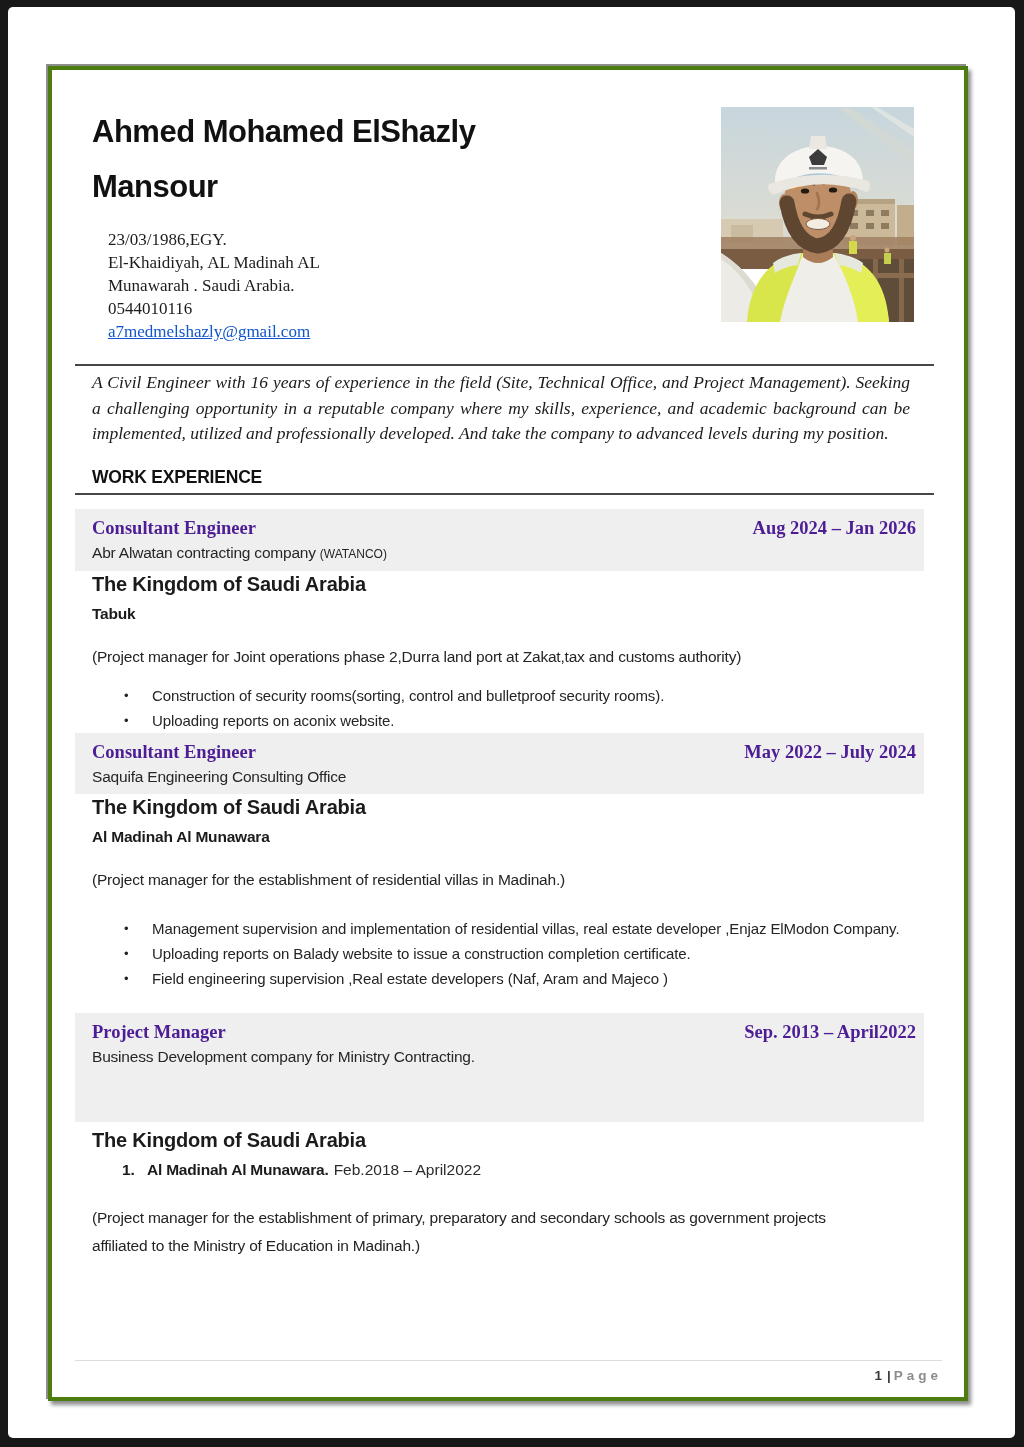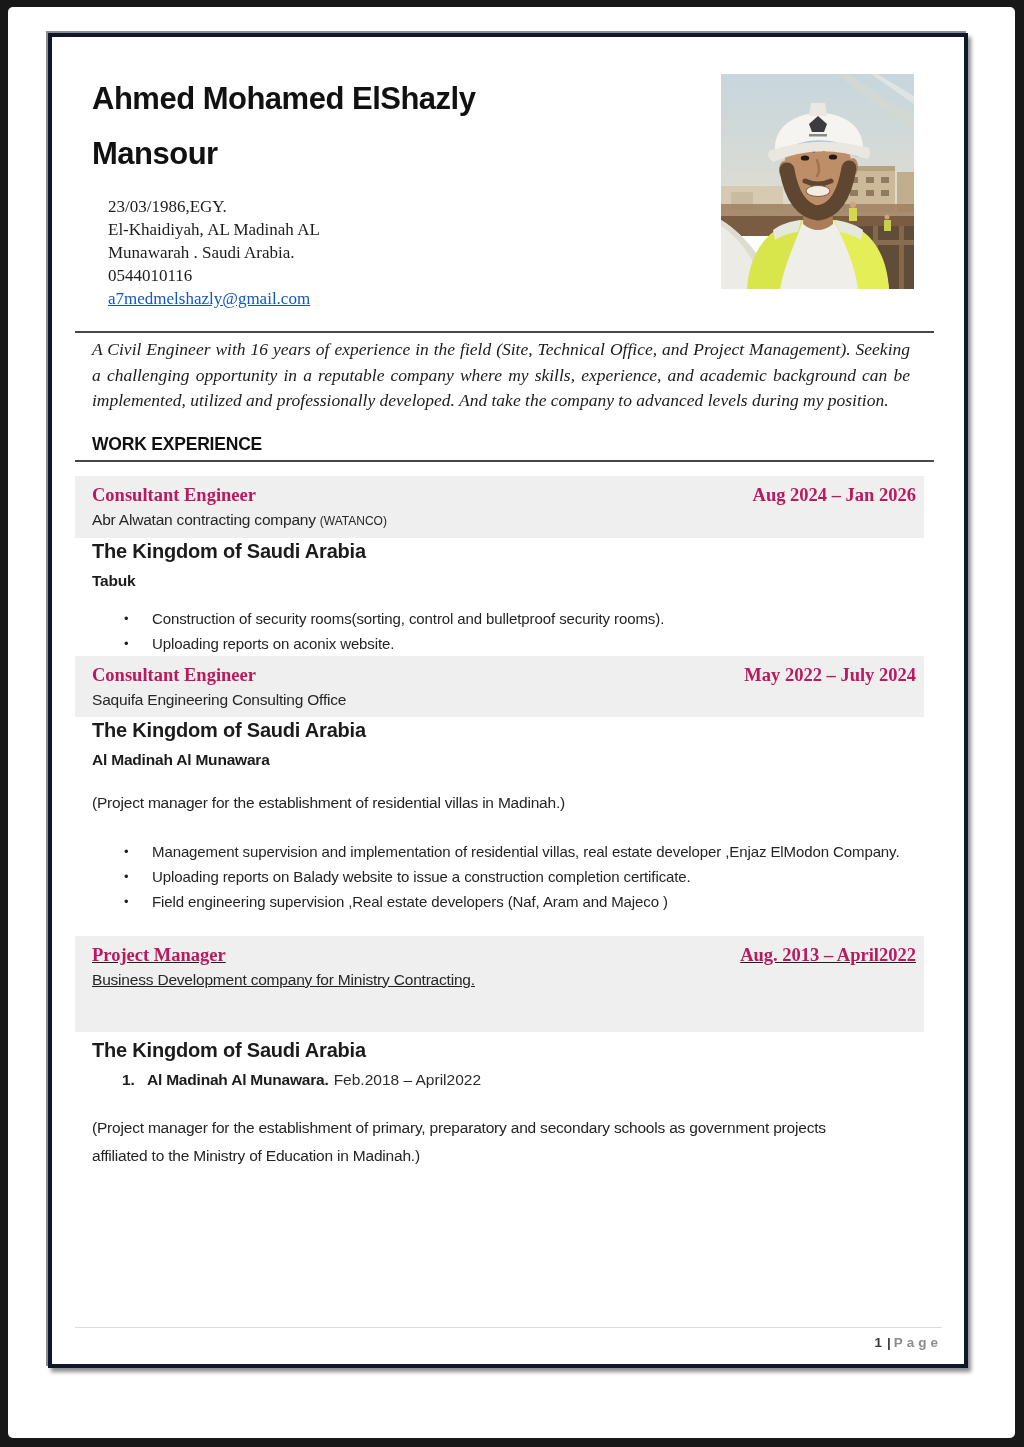--- a/index.html
+++ b/index.html
@@ -13,24 +13,24 @@
   }
   .page {
     position: absolute;
     left: 8px; top: 7px;
     width: 1007px; height: 1431px;
     background: #ffffff;
     border-radius: 5px;
   }
   .frame {
     position: absolute;
-    left: 40px; top: 26px;           
+    left: 40px; top: 59px;           
     width: 920px; height: 1335px;
     background: #ffffff;
-    border: 4px solid #0f172a;
+    border: 4px solid #4d7c0f;
     box-shadow: -2px -2px 0 0 #8d8d8d, 3px 4px 4px rgba(0,0,0,0.45);
   }
   .content {
     position: relative;
     height: 100%;
     padding: 34px 54px 0 40px;
     color: #1f1f1f;
   }
   
   .name {
@@ -85,29 +85,29 @@
   
   .we-heading {
     margin-top: 20px;
     font-size: 17.5px;
     font-weight: bold;
     letter-spacing: -0.2px;
     color: #111;
   }
   .job-bar { margin-top: 14px; }
   .job-bar.tight { margin-top: 0; }
-  .job-bar.tall { padding-bottom: 40px; margin-top: 22px; text-decoration: underline; }
+  .job-bar.tall { padding-bottom: 53px; margin-top: 22px; }
   .job-titlerow {
     display: flex;
     justify-content: space-between;
     font-family: "Liberation Serif", serif;
     font-weight: bold;
     font-size: 18.5px;
     line-height: 26px;
-    color: #be185d;
+    color: #4c1d95;
   }
   .job-company {
     font-size: 15.5px;
     line-height: 24px;
     color: #262626;
     letter-spacing: -0.2px;
   }
   .job-company .abbr { font-size: 12px; letter-spacing: 0; margin-left: 4px; }
   .job-country {
     margin-top: 4px;
@@ -280,20 +280,21 @@
             <div class="job-titlerow">
               <span>Consultant Engineer</span>
               <span>Aug 2024 – Jan 2026</span>
             </div>
             <div class="job-company">
               <span>Abr Alwatan contracting company</span><span class="abbr">(WATANCO)</span>
             </div>
           </div>
           <div class="job-country">The Kingdom of Saudi Arabia</div>
           <div class="job-city">Tabuk</div>
+          <p class="job-desc">(Project manager for Joint operations phase 2,Durra land port at Zakat,tax and customs authority)</p>
           <ul class="bullets">
             <li>Construction of security rooms(sorting, control and bulletproof security rooms).</li>
             <li>Uploading reports on aconix website.</li>
           </ul>
         </section>
 
         <section>
           <div class="graybar job-bar tight">
             <div class="job-titlerow">
               <span>Consultant Engineer</span>
@@ -310,21 +311,21 @@
             <li>Management supervision and implementation of residential villas, real estate developer ,Enjaz ElModon Company.</li>
             <li>Uploading reports on Balady website to issue a construction completion certificate.</li>
             <li>Field engineering supervision ,Real estate developers (Naf, Aram and Majeco )</li>
           </ul>
         </section>
 
         <section>
           <div class="graybar job-bar tall">
             <div class="job-titlerow">
               <span>Project Manager</span>
-              <span>Aug. 2013 – April2022</span>
+              <span>Sep. 2013 – April2022</span>
             </div>
             <div class="job-company">
               <span>Business Development company for Ministry Contracting.</span>
             </div>
           </div>
           <div class="job-country" style="margin-top:9px">The Kingdom of Saudi Arabia</div>
           <div class="numbered">
             <span class="num">1.</span><span class="place">Al Madinah Al Munawara.</span><span class="dates">Feb.2018 – April2022</span>
           </div>
           <p class="job-desc wide">(Project manager for the establishment of primary, preparatory and secondary schools as government projects affiliated to the Ministry of Education in Madinah.)</p>

